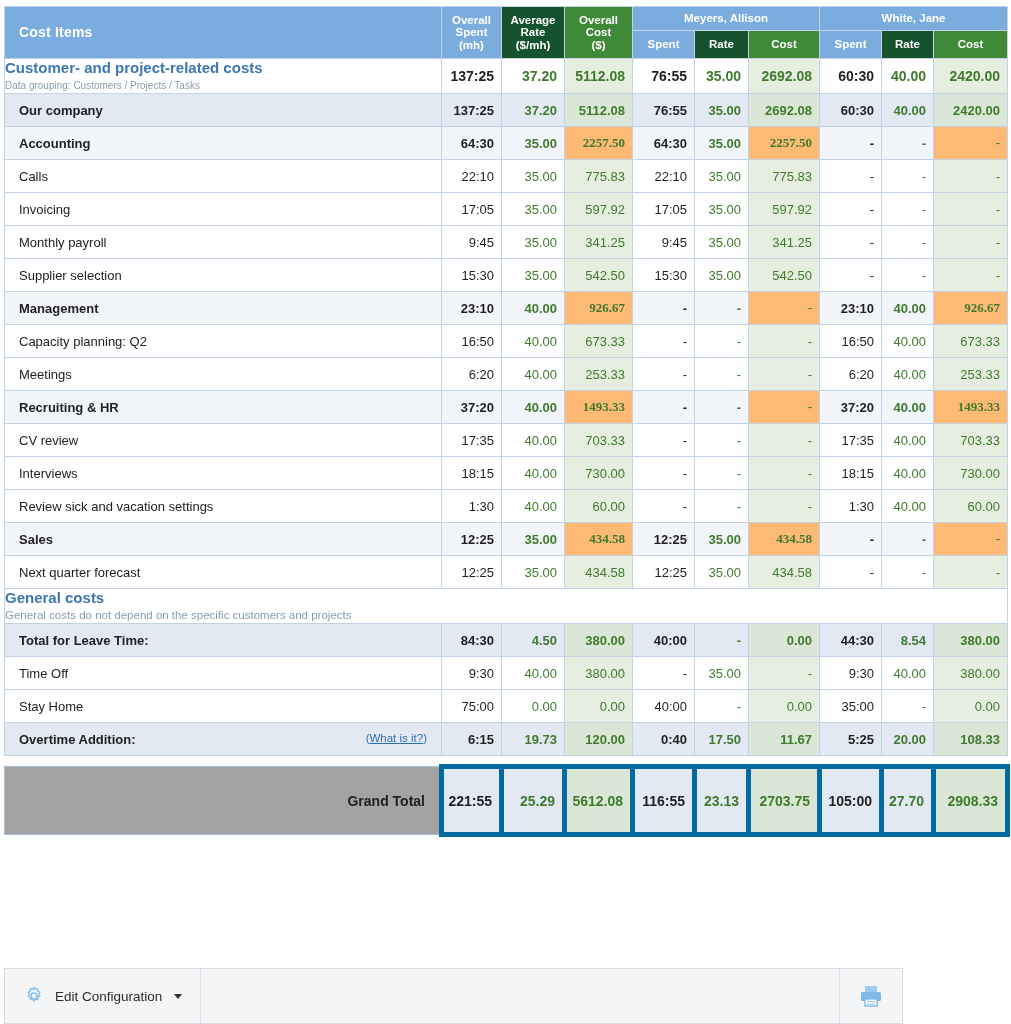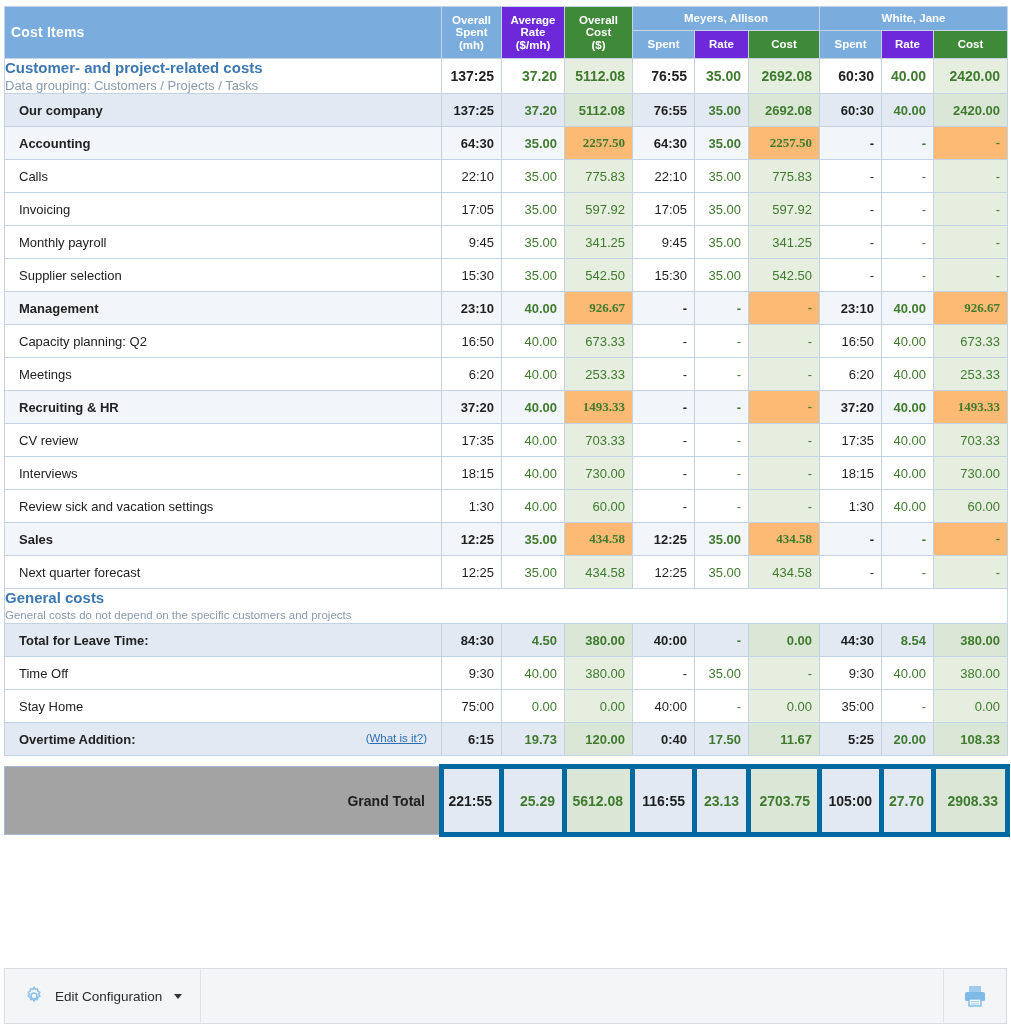--- a/index.html
+++ b/index.html
@@ -34,42 +34,42 @@
   thead th{
     color:#fff;
     font-size:11.5px;
     font-weight:bold;
     line-height:12.5px;
     text-align:center;
     padding:3px 2px;
     border:1px solid #ffffff;
   }
   th.blue{background:#7aaddd;}
-  th.green{background:#6d28d9;}
+  th.green{background:#14532d;}
   th.dgreen{background:#3f8a39;}
   th.costitems{
     background:#7aaddd;
     text-align:left;
-    padding-left:6px;
+    padding-left:14px;
     font-size:14px;
     font-weight:bold;
     letter-spacing:.2px;
   }
 
   
   .title-cell{
     padding:11px 0 12px 14px;
     background:#fff;
     text-align:left;
   }
   .title-main{
     color:#3c77b0;font-size:15px;font-weight:bold;line-height:18px;
   }
   .title-sub{
-    color:#8a9bae;font-size:13px;line-height:15px;margin-top:1px;
+    color:#8a9bae;font-size:10px;line-height:15px;margin-top:1px;
   }
 
   
   td.lbl{
     text-align:left;
     font-size:13px;
     padding:0 6px 0 14px;
     height:33px;
   }
   td.num{
@@ -131,21 +131,21 @@
   }
   .gt-table td.gt-label{
     border:none;background:#a3a3a3;text-align:right;padding-right:14px;
     font-size:14px;font-weight:bold;color:#1f1f1f;
   }
   .gt-table td.rate{color:#3f7a2e;}
   .gt-table td.cost{color:#3f7a2e;background:#dbe7d6;}
 
   
   .toolbar{
-    position:absolute;left:4px;top:962px;width:1003px;height:56px;
+    position:absolute;left:4px;top:962px;width:899px;height:56px;
     background:#f4f5f7;border:1px solid #d9dde2;box-sizing:border-box;
     display:flex;align-items:stretch;
   }
   .tb-btn{
     display:flex;align-items:center;gap:10px;
     padding:0 18px;border-right:1px solid #dfe3e8;
     font-size:13.5px;color:#2b2b2b;cursor:pointer;
   }
   .tb-spacer{flex:1;border-right:1px solid #dfe3e8;}
   .tb-right{

